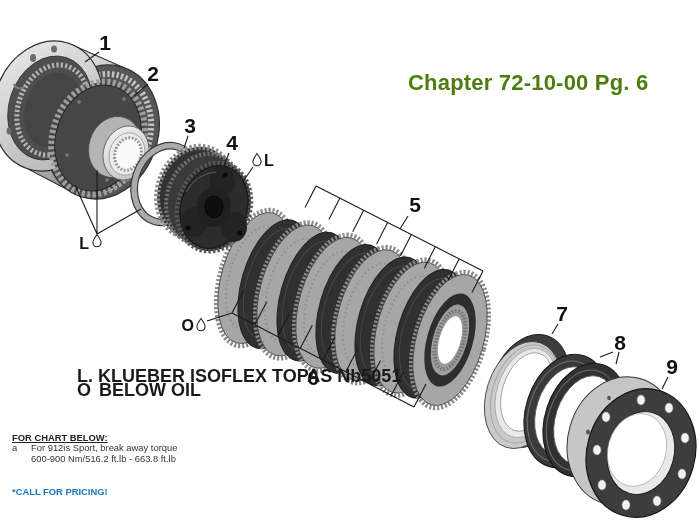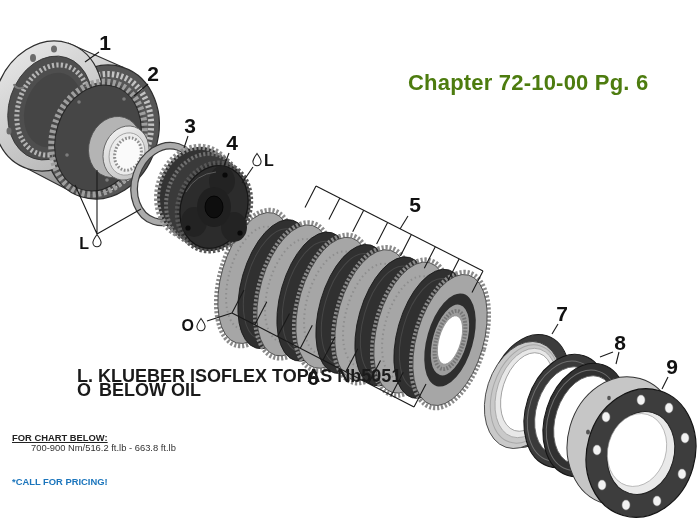--- a/index.html
+++ b/index.html
@@ -239,18 +239,21 @@
 <div class="lube-legend">
   <div>L. KLUEBER ISOFLEX TOPAS Nb5051</div>
   <div>
     <span>O</span><span class="oil-name">BELOW OIL</span>
   </div>
 </div>
 
 <div class="footnotes">
   <div class="fn-heading">FOR CHART BELOW:</div>
   <div class="fn-row">
-    <span class="fn-prefix"></span><span>700-900 Nm/516.2 ft.lb - 663.8 ft.lb</span>
+    <span class="fn-prefix">a</span><span>For 912is Sport, break away torque</span>
+  </div>
+  <div class="fn-row">
+    <span class="fn-prefix"></span><span>600-900 Nm/516.2 ft.lb - 663.8 ft.lb</span>
   </div>
   <div class="fn-pricing">*CALL FOR PRICING!</div>
 </div>
 
 </div>
 
 </body></html>

